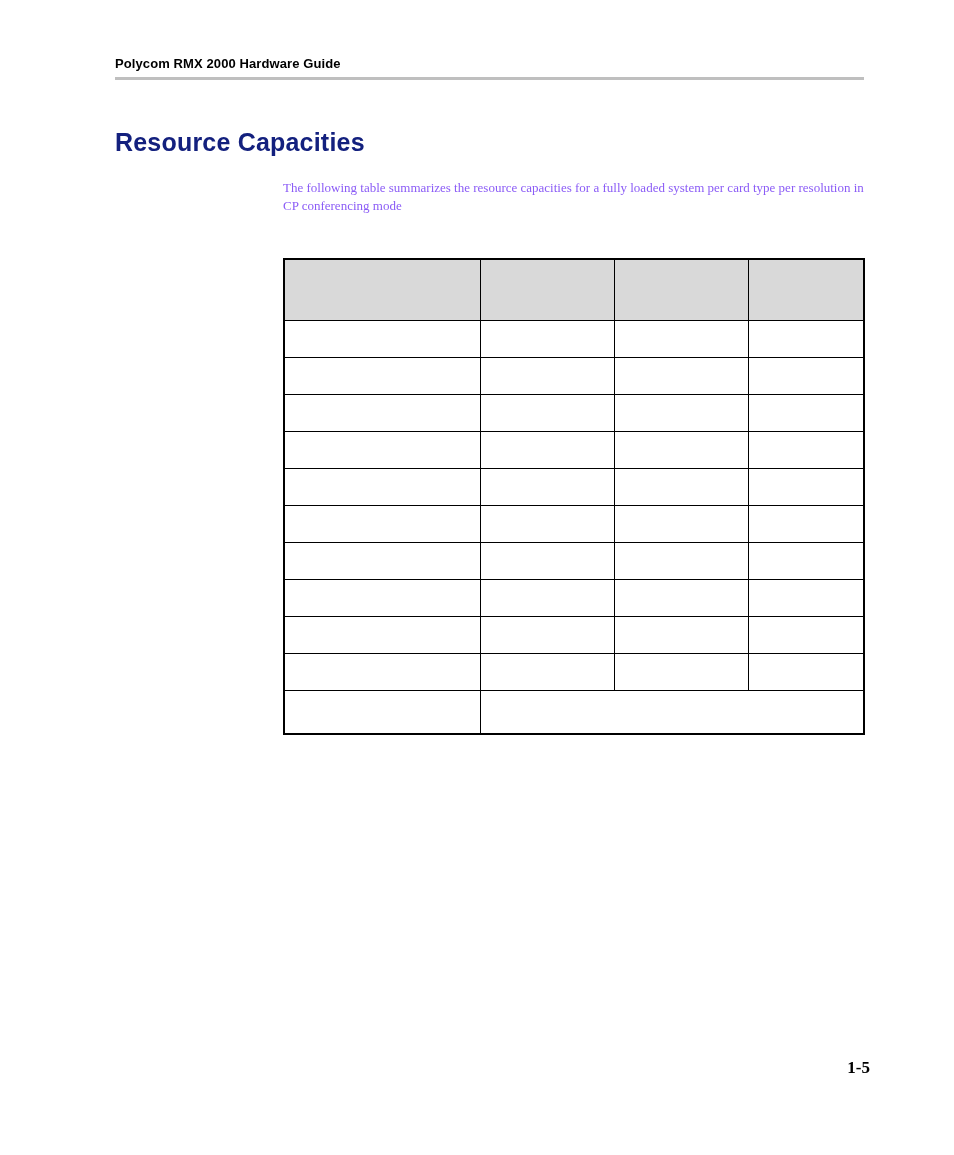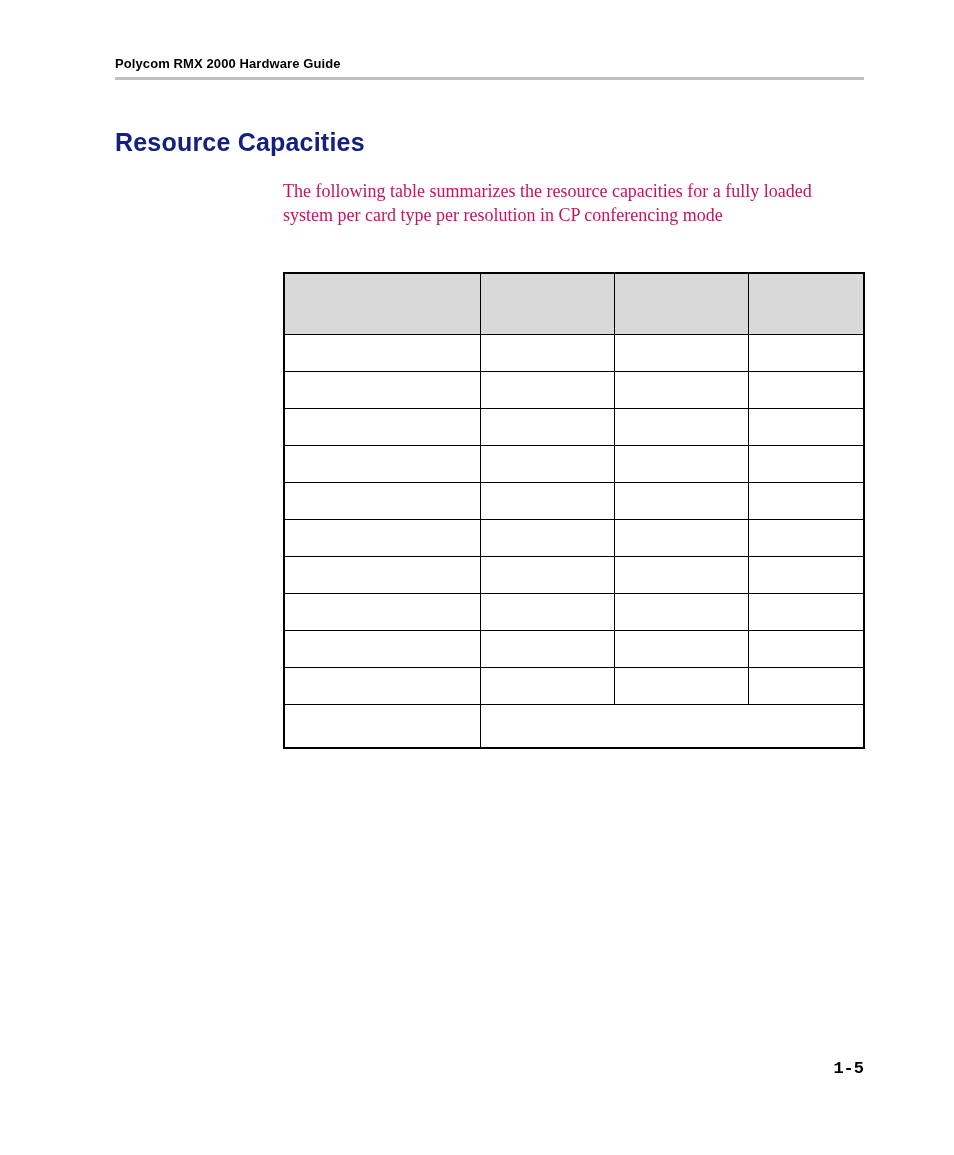--- a/index.html
+++ b/index.html
@@ -33,23 +33,23 @@
   .section-title {
     font-family: Arial, Helvetica, sans-serif;
     font-weight: 900;
     font-size: 25px;
     color: #13207e;
     margin: 0 0 22px 0;
     letter-spacing: 0.2px;
   }
   .body-text {
     margin-left: 168px;
-    font-size: 18px;
+    font-size: 13px;
     line-height: 1.35;
-    color: #be185d;
+    color: #8b5cf6;
     margin-bottom: 44px;
   }
   .table-wrap {
     margin-left: 168px;
   }
   table.cap {
     border-collapse: collapse;
     width: 580px;
     table-layout: fixed;
   }
@@ -65,23 +65,23 @@
   table.cap col.c1 { width: 196px; }
   table.cap col.c2 { width: 134px; }
   table.cap col.c3 { width: 134px; }
   table.cap col.c4 { width: 116px; }
   table.cap tr.tall td { height: 42px; }
   table.cap {
     border: 2px solid #000;
   }
   .page-number {
     position: absolute;
-    right: 90px;
+    right: 84px;
     bottom: 54px;
-    font-family: Liberation Mono, monospace;
+    font-family: Liberation Serif, serif;
     font-weight: 900;
     font-size: 17px;
   }
 </style>
 </head>
 <body>
 
 <div class="page">
 
   <div class="running-head">Polycom RMX 2000 Hardware Guide</div>

